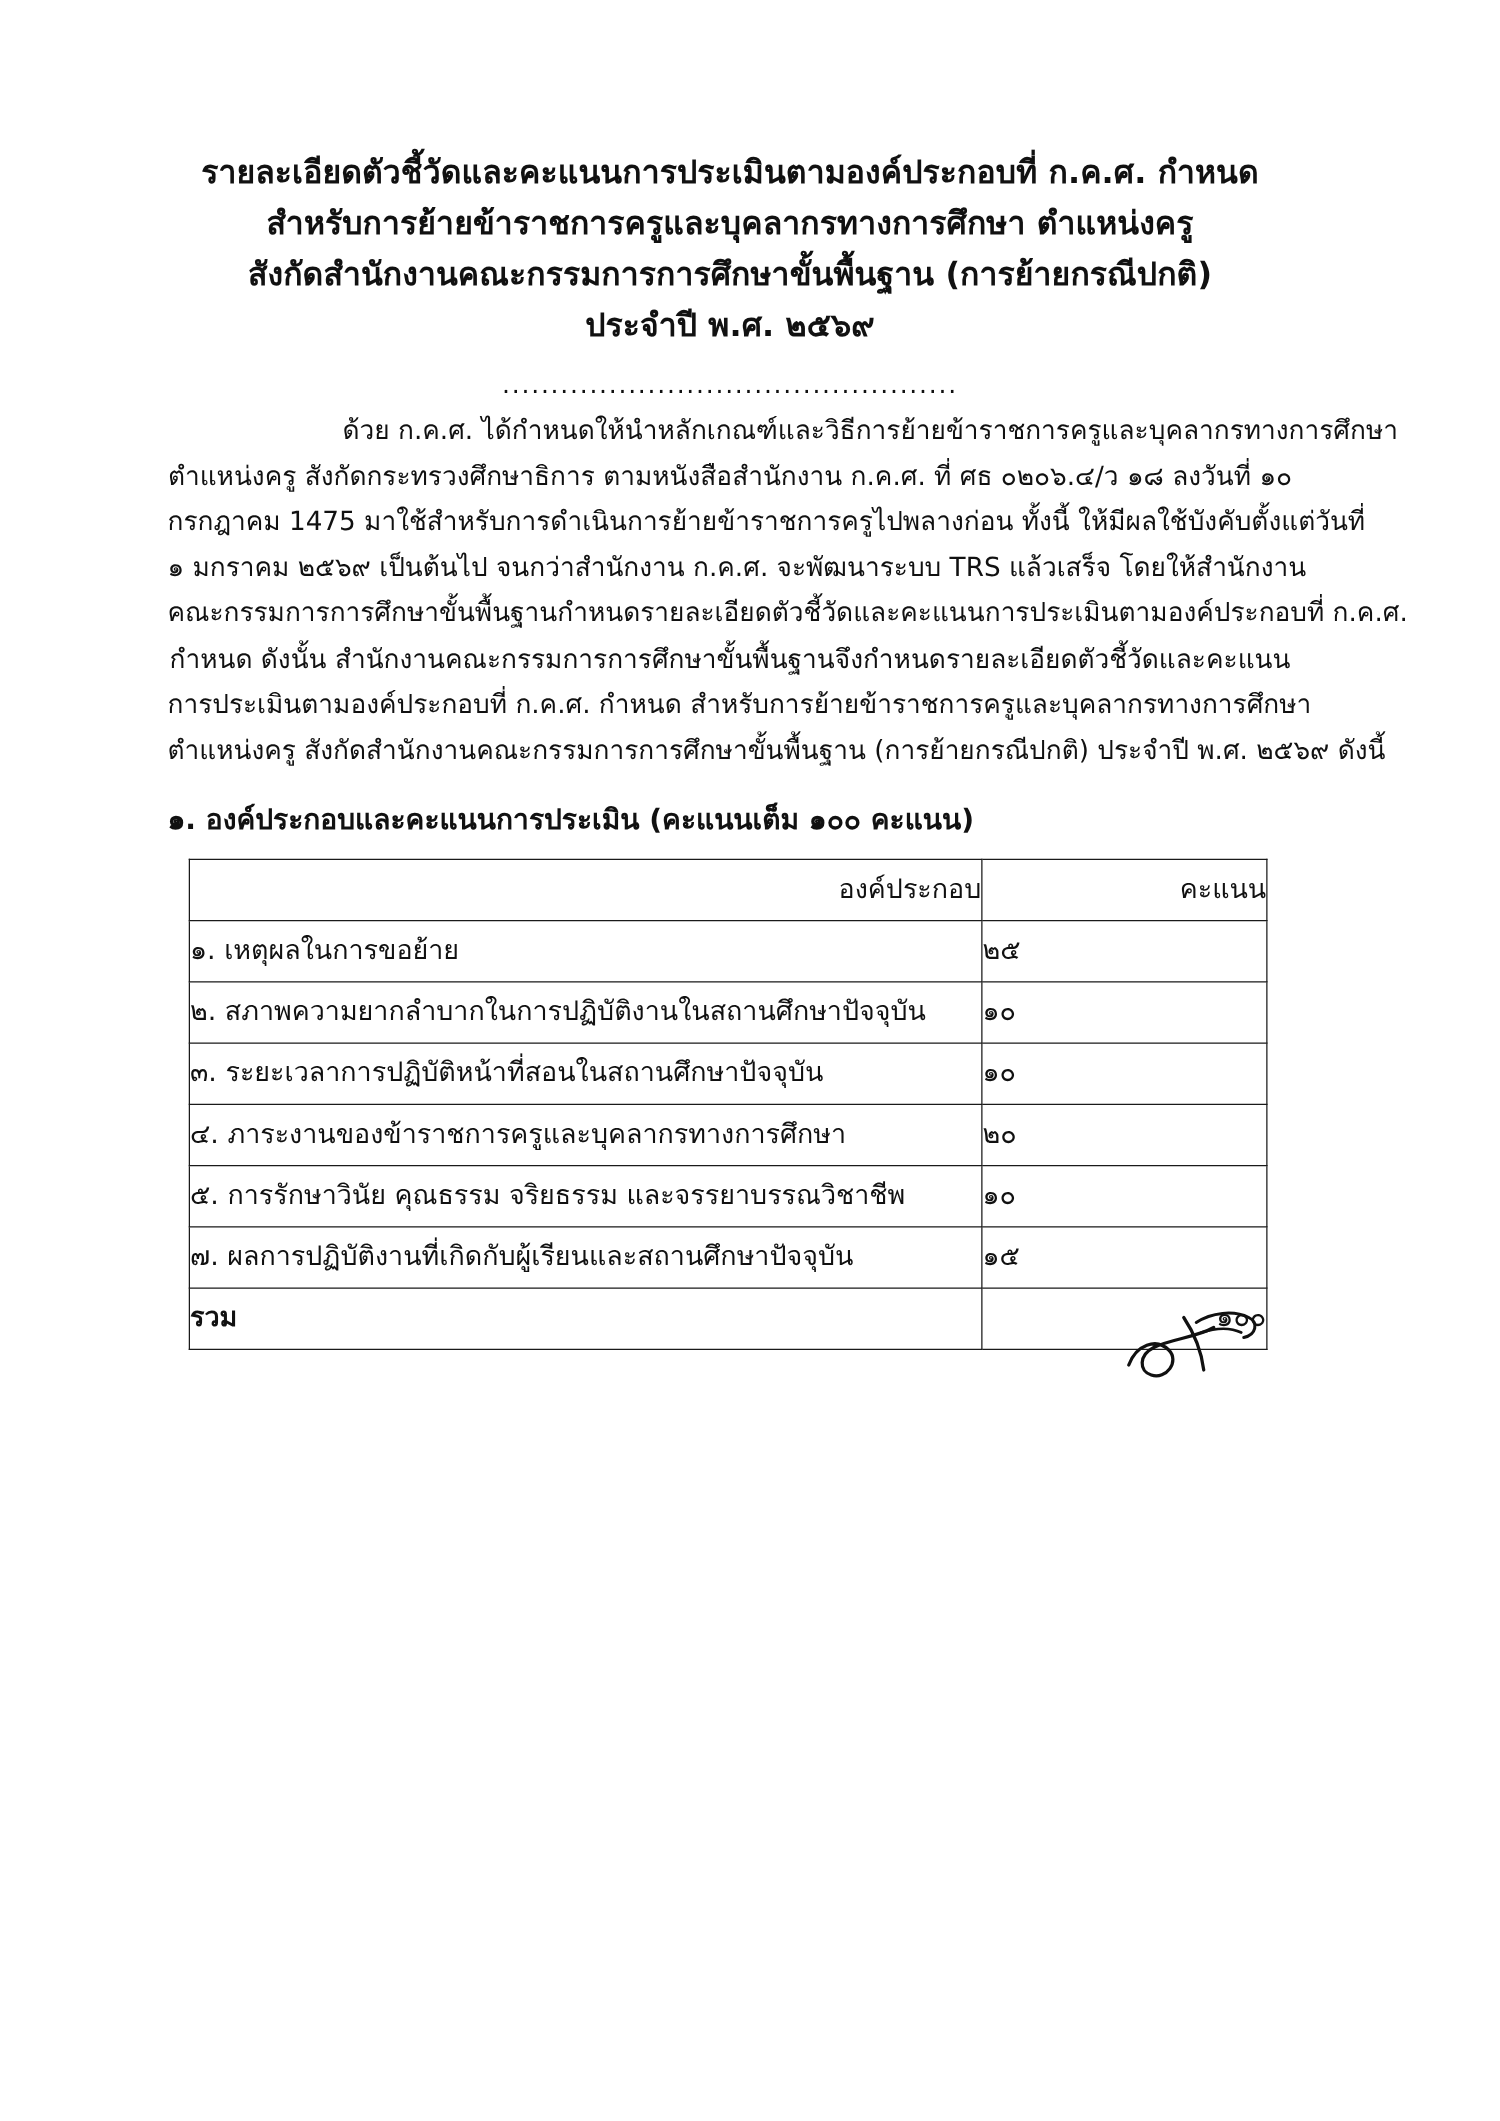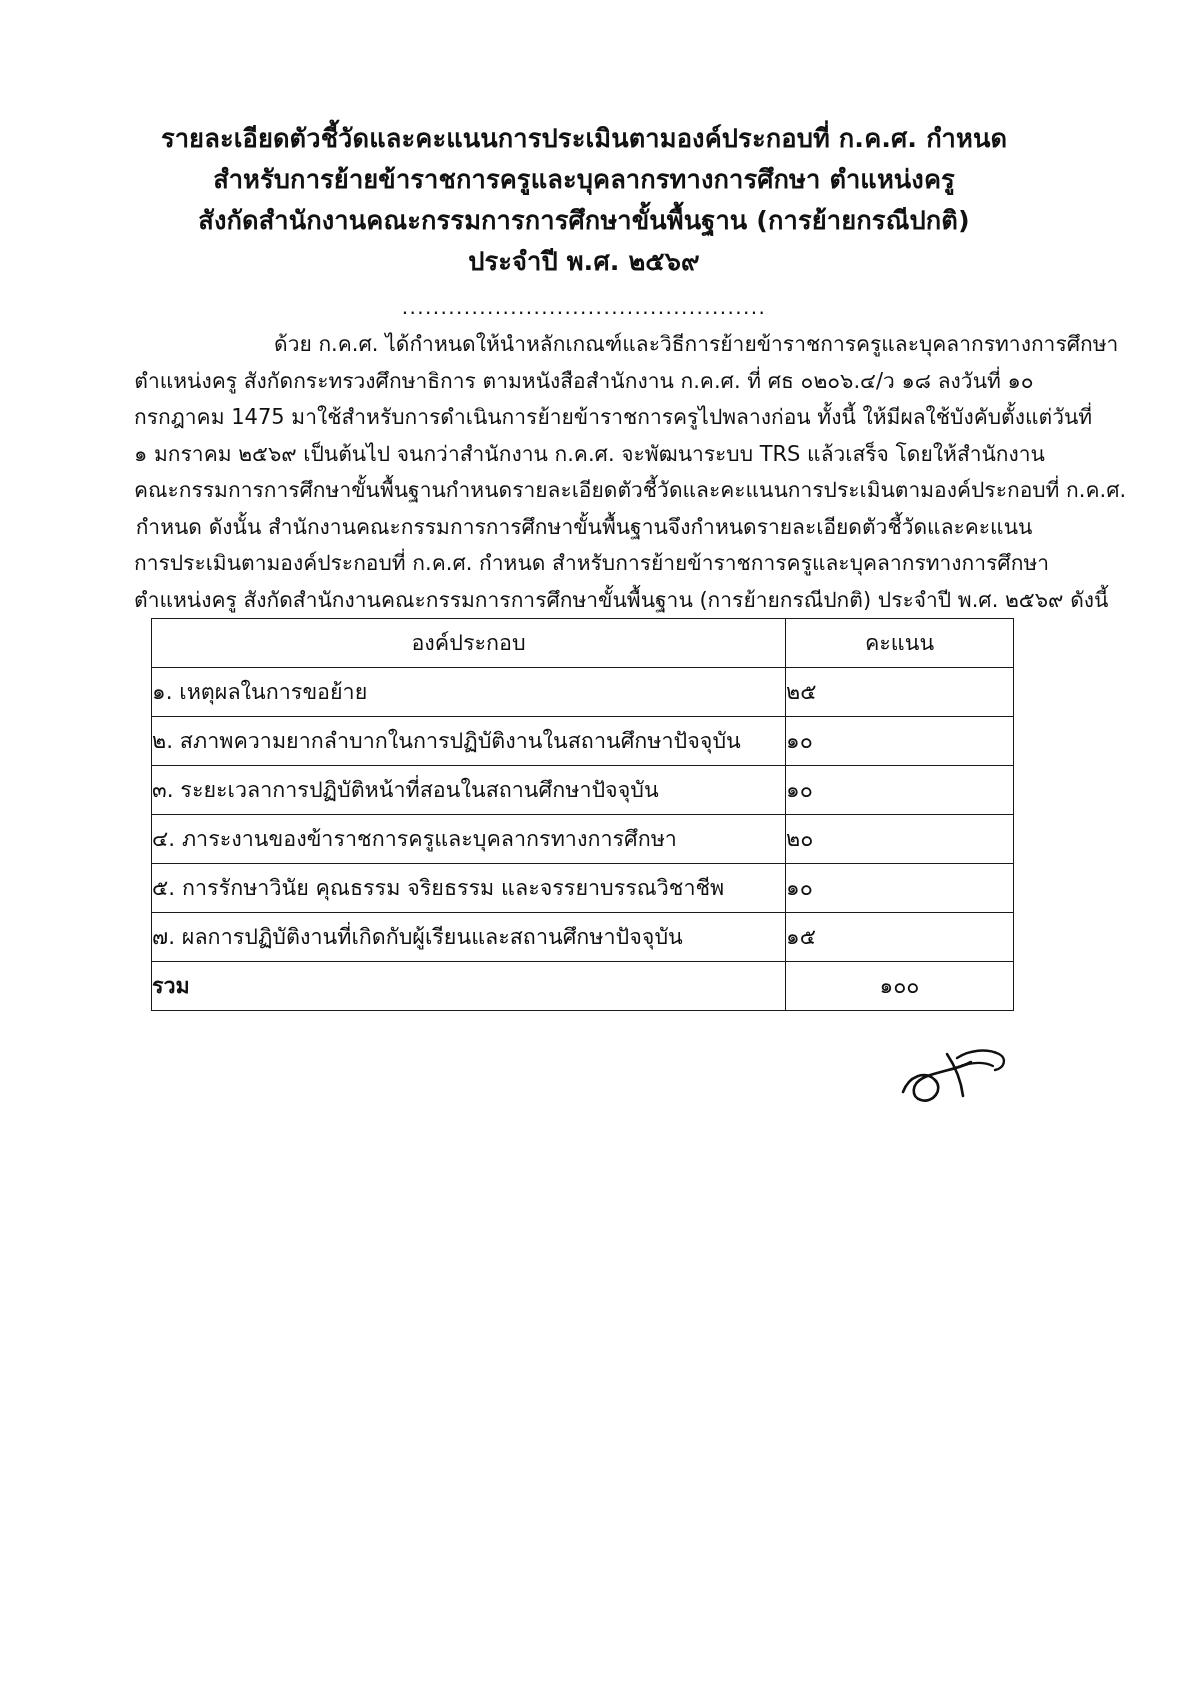--- a/index.html
+++ b/index.html
@@ -96,39 +96,39 @@
     line-height: 28px;
     padding: 0;
     height: 48px;
     vertical-align: middle;
     font-weight: normal;
   }
   table.score-table col.c-comp { width: 634px; }
   table.score-table col.c-score { width: 228px; }
 
   th.comp-head, th.score-head {
-    text-align: center;
+    text-align: right;
     font-weight: bold;
     font-size: 22px;
     height: 51px;
   }
   td.comp-cell {
     text-align: left;
     padding-left: 14px;
     padding-right: 8px;
   }
   td.score-cell {
     text-align: left;
   }
   tr.total-row td.total-label {
     text-align: left;
     font-weight: bold;
   }
   tr.total-row td.total-score {
-    text-align: center;
+    text-align: right;
     font-weight: normal;
   }
 
   
   .signature {
     position: absolute;
     left: 895px;
     top: 1048px;
     width: 120px;
     height: 72px;
@@ -154,20 +154,21 @@
       <div class="par-line first">ด้วย ก.ค.ศ. ได้กำหนดให้นำหลักเกณฑ์และวิธีการย้ายข้าราชการครูและบุคลากรทางการศึกษา</div>
       <div class="par-line">ตำแหน่งครู สังกัดกระทรวงศึกษาธิการ ตามหนังสือสำนักงาน ก.ค.ศ. ที่ ศธ ๐๒๐๖.๔/ว ๑๘ ลงวันที่ ๑๐</div>
       <div class="par-line">กรกฎาคม 1475 มาใช้สำหรับการดำเนินการย้ายข้าราชการครูไปพลางก่อน ทั้งนี้ ให้มีผลใช้บังคับตั้งแต่วันที่</div>
       <div class="par-line">๑ มกราคม ๒๕๖๙ เป็นต้นไป จนกว่าสำนักงาน ก.ค.ศ. จะพัฒนาระบบ TRS แล้วเสร็จ โดยให้สำนักงาน</div>
       <div class="par-line">คณะกรรมการการศึกษาขั้นพื้นฐานกำหนดรายละเอียดตัวชี้วัดและคะแนนการประเมินตามองค์ประกอบที่ ก.ค.ศ.</div>
       <div class="par-line">กำหนด ดังนั้น สำนักงานคณะกรรมการการศึกษาขั้นพื้นฐานจึงกำหนดรายละเอียดตัวชี้วัดและคะแนน</div>
       <div class="par-line">การประเมินตามองค์ประกอบที่ ก.ค.ศ. กำหนด สำหรับการย้ายข้าราชการครูและบุคลากรทางการศึกษา</div>
       <div class="par-line">ตำแหน่งครู สังกัดสำนักงานคณะกรรมการการศึกษาขั้นพื้นฐาน (การย้ายกรณีปกติ) ประจำปี พ.ศ. ๒๕๖๙ ดังนี้</div>
     </div>
 
+    <div class="section-heading">๑. องค์ประกอบและคะแนนการประเมิน (คะแนนเต็ม ๑๐๐ คะแนน)</div>
 
     <div class="score-table-wrap">
       <table class="score-table">
         <colgroup>
           <col class="c-comp">
           <col class="c-score">
         </colgroup>
         <thead>
           <tr>
             <th class="comp-head">องค์ประกอบ</th>

